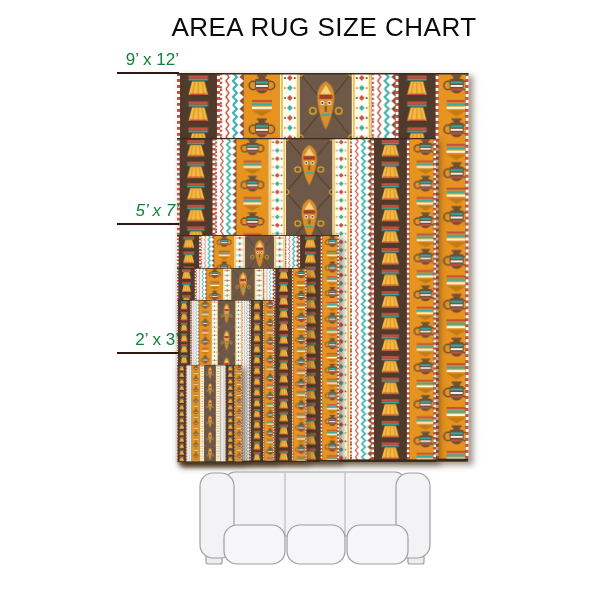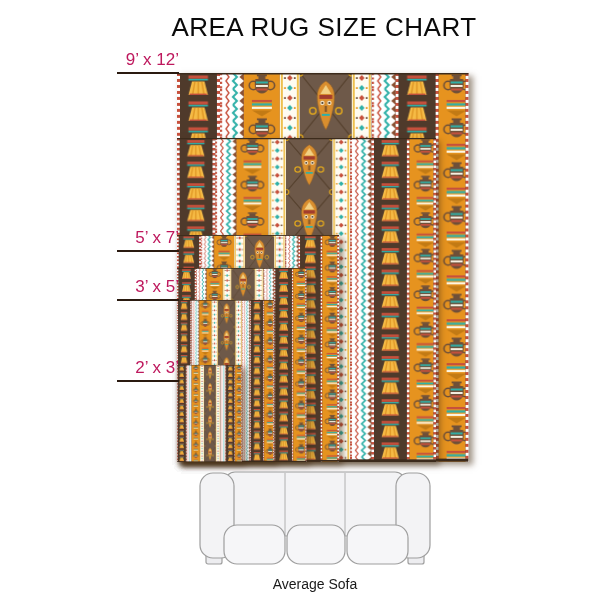--- a/index.html
+++ b/index.html
@@ -7,21 +7,21 @@
     position:relative;width:600px;height:600px;background:#ffffff;
     font-family:"Liberation Sans",sans-serif;overflow:hidden;
   }
   .title{
     position:absolute;top:12px;left:4px;width:100%;box-sizing:border-box;
     padding-left:40px;text-align:center;
     font-size:26px;font-weight:400;letter-spacing:.5px;color:#0a0a0a;white-space:nowrap;
   }
   .size-label{
     position:absolute;left:117px;width:62px;height:22px;
-    text-align:right;font-size:17px;line-height:20px;color:#be185d;
+    text-align:right;font-size:17px;line-height:20px;color:#15803d;
     border-bottom:2px solid #2a1a10;z-index:40;white-space:nowrap;
   }
   .rug{
     position:absolute;
     box-shadow:4px 3px 6px rgba(70,45,20,.5);
   }
   .rug svg{display:block;width:100%;height:100%;}
   .sofa{
     position:absolute;left:199px;top:470px;width:232px;height:98px;
   }
@@ -154,23 +154,22 @@
         <rect x="40" y="0" width="3" height="390" fill="url(#pCk)"></rect>
         <rect x="0" y="0" width="292" height="1.5" fill="#3c2b1c"></rect>
         <rect x="0" y="386.8" width="292" height="3.2" fill="#3c2b1c"></rect>
       </symbol>
     </defs>
   </svg>
 
   <div class="title">AREA RUG SIZE CHART</div>
 
   <div class="size-label" style="top: 50.2px;">9’ x 12’</div>
-  <div class="size-label" style="top: 228px;">5’ x 7’</div>
-  <div class="size-label" style="top: 277px;">3’ x 5’</div>
-  <div class="size-label" style="top: 358px;">2’ x 3’</div>
+  <div class="size-label" style="top: 201px; font-style: italic;">5’ x 7’</div>
+  <div class="size-label" style="top: 330px;">2’ x 3’</div>
 
   <div class="rug" style="left: 177px; top: 73.2px; width: 291.6px; height: 388.8px;">
     <svg viewBox="0 0 292 390" preserveAspectRatio="none" aria-hidden="true">
         <use href="#rug-art"></use>
       </svg>
   </div>
   <div class="rug" style="left: 177px; top: 138px; width: 259.2px; height: 324px;">
     <svg viewBox="0 0 292 390" preserveAspectRatio="none" aria-hidden="true">
         <use href="#rug-art"></use>
       </svg>
@@ -205,15 +204,14 @@
       <rect x="1" y="3" width="34" height="85" rx="13"></rect>
       <rect x="197" y="3" width="34" height="85" rx="13"></rect>
       <g fill="#f6f6f8">
         <rect x="25" y="55" width="61" height="39" rx="13"></rect>
         <rect x="88" y="55" width="58" height="39" rx="13"></rect>
         <rect x="148" y="55" width="61" height="39" rx="13"></rect>
       </g>
     </g>
   </svg>
 
-  <div class="sofa-label">Average Sofa</div>
 
 </div>
 
 </body></html>

